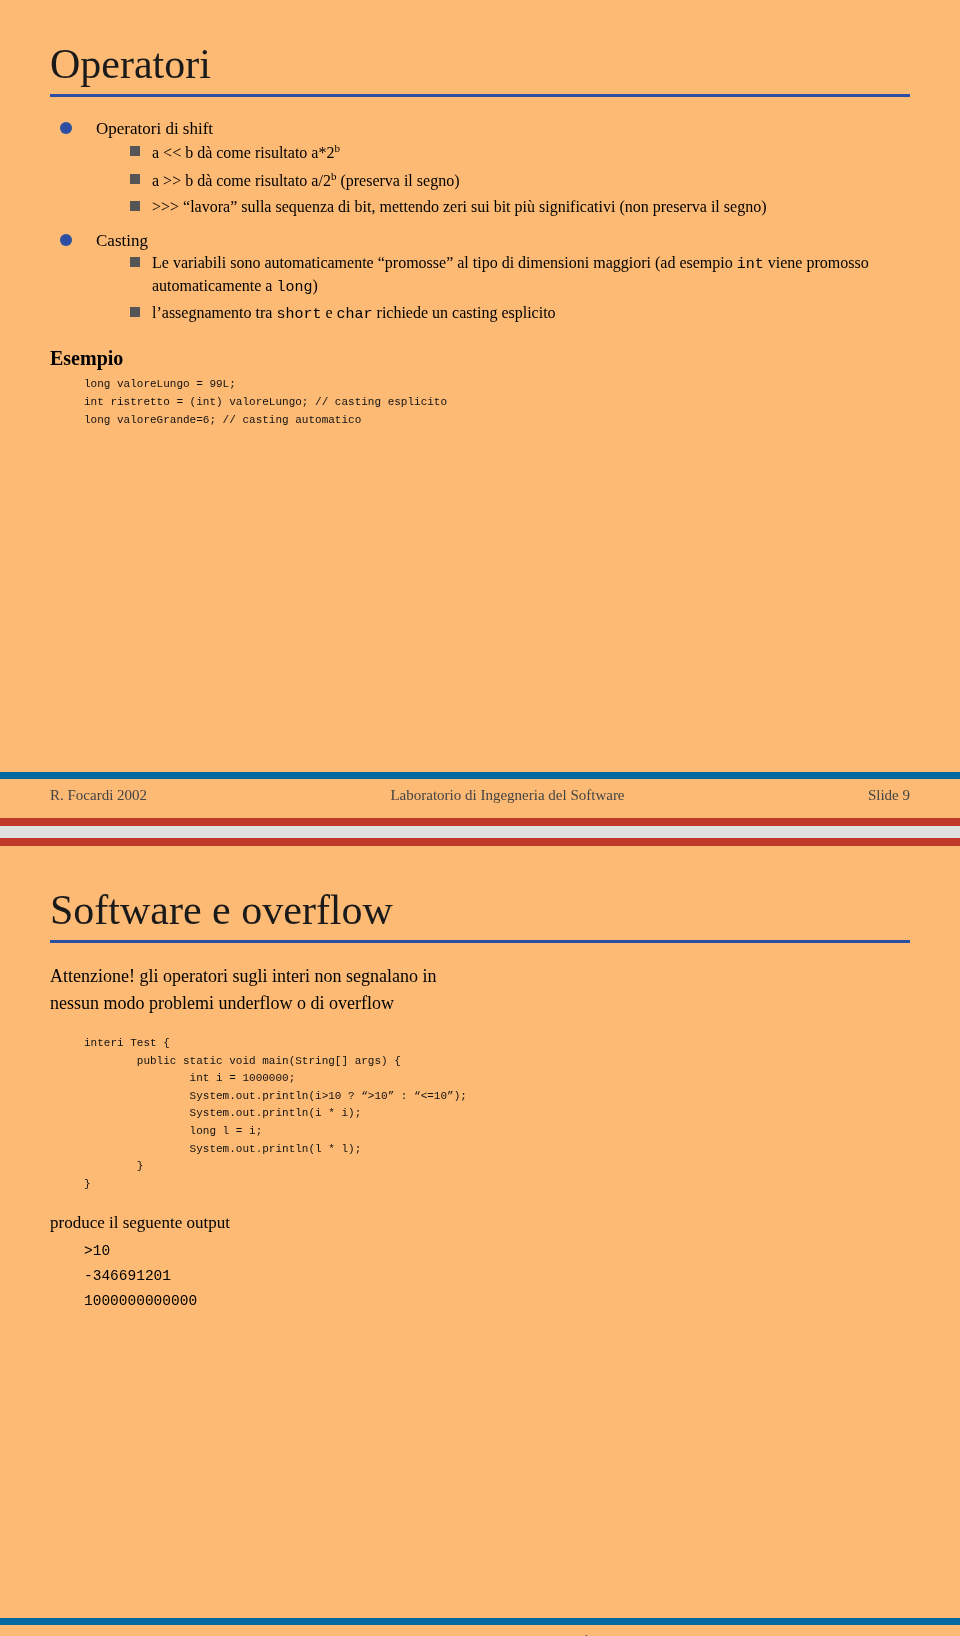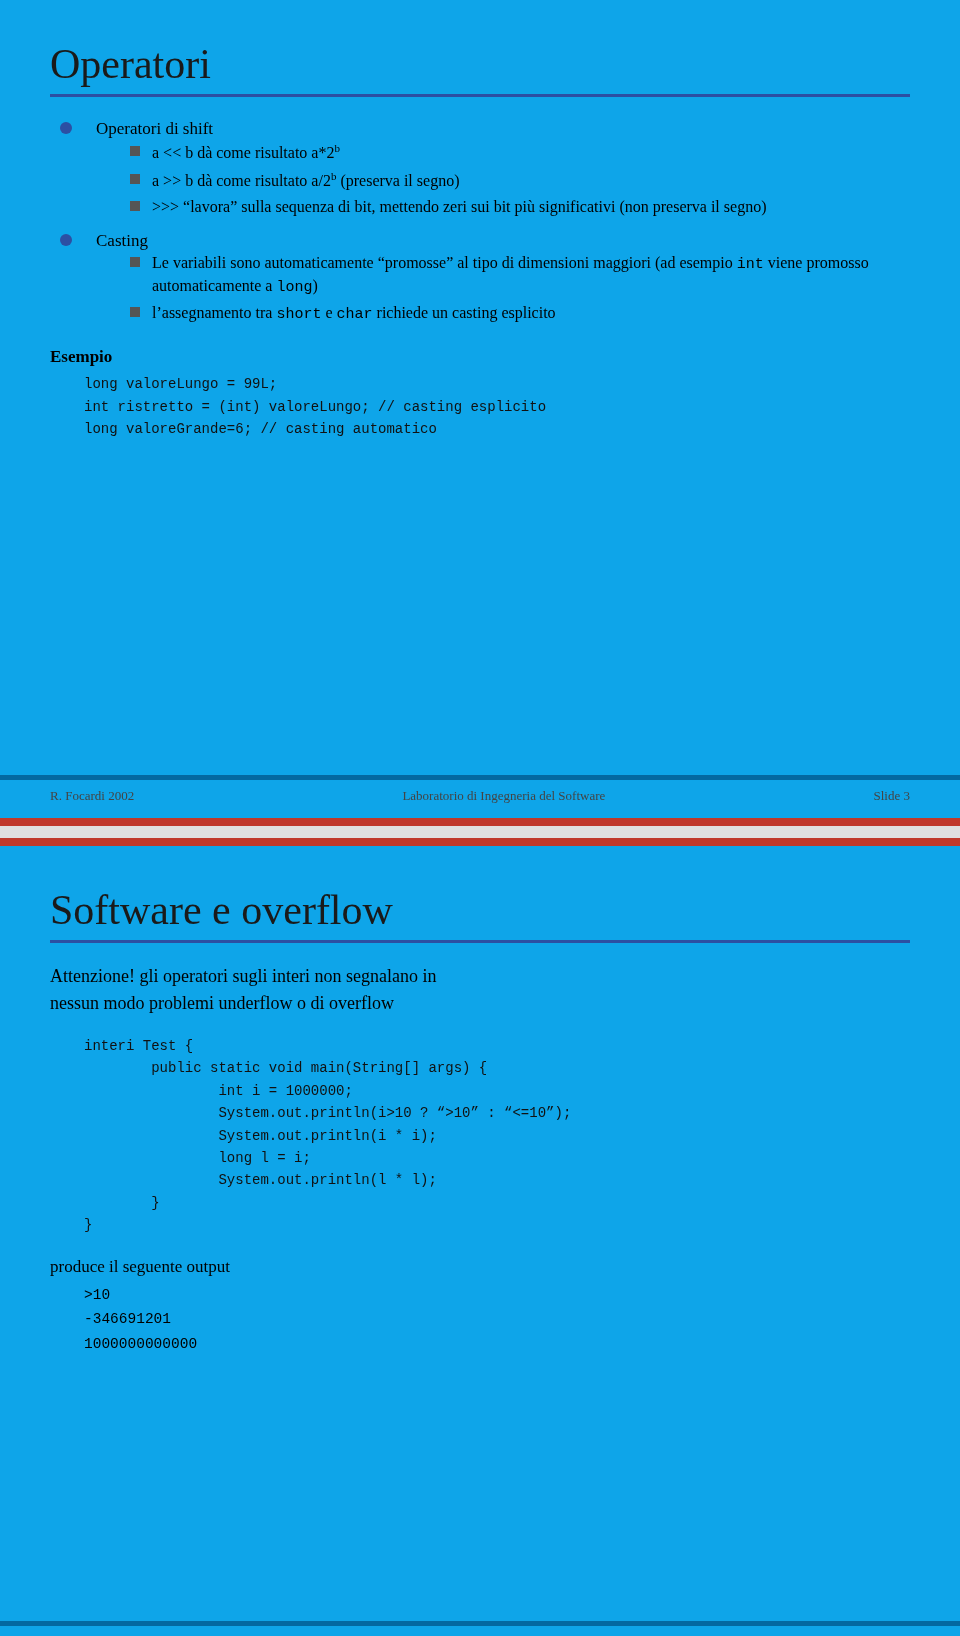--- a/index.html
+++ b/index.html
@@ -8,21 +8,21 @@
       box-sizing: border-box;
     }
 
     body {
       background: #e0e0e0;
       font-family: 'Times New Roman', Times, serif;
       width: 960px;
     }
 
     .slide {
-      background: #0ea5e9;
+      background: #fdba74;
       width: 960px;
       min-height: 818px;
       padding: 40px 50px 30px 50px;
       position: relative;
     }
 
     .slide-divider {
       height: 8px;
       background: #c0392b;
       width: 100%;
@@ -103,46 +103,46 @@
       font-size: 11px;
     }
 
     code, .mono {
       font-family: 'Courier New', Courier, monospace;
       font-size: 15px;
       margin-top: 8px;
     }
 
     .section-label {
-      font-size: 17px;
+      font-size: 20px;
       font-weight: bold;
       margin-top: 18px;
       margin-bottom: 4px;
     }
 
     .code-block {
       font-family: 'Courier New', Courier, monospace;
-      font-size: 14px;
+      font-size: 11px;
       line-height: 1.6;
       margin-left: 34px;
       margin-top: 6px;
       color: #111;
     }
 
     .footer {
       position: absolute;
       bottom: 14px;
       left: 0;
       right: 0;
       display: flex;
       justify-content: space-between;
       padding: 0 50px;
-      font-size: 13px;
+      font-size: 15px;
       color: #444;
-      border-top: 5px solid #0369a1;
+      border-top: 7px solid #0369a1;
       padding-top: 8px;
     }
 
     
     .attention-text {
       font-size: 18px;
       margin-bottom: 18px;
       line-height: 1.5;
     }
 
@@ -220,21 +220,21 @@
   <div class="section-label">Esempio</div>
   <div class="code-block">
     <div>long valoreLungo = 99L;</div>
     <div>int ristretto = (int) valoreLungo;  // casting esplicito</div>
     <div>long valoreGrande=6;                // casting automatico</div>
   </div>
 
   <div class="footer">
     <span>R. Focardi 2002</span>
     <span>Laboratorio di Ingegneria del Software</span>
-    <span>Slide  3</span>
+    <span>Slide  9</span>
   </div>
 </div>
 
 <div class="slide-divider"></div>
 <div class="slide-separator"></div>
 <div class="slide-divider"></div>
 
 <div class="slide">
   <h1 class="slide-title">Software e overflow</h1>
   <div class="blue-rule"></div>

